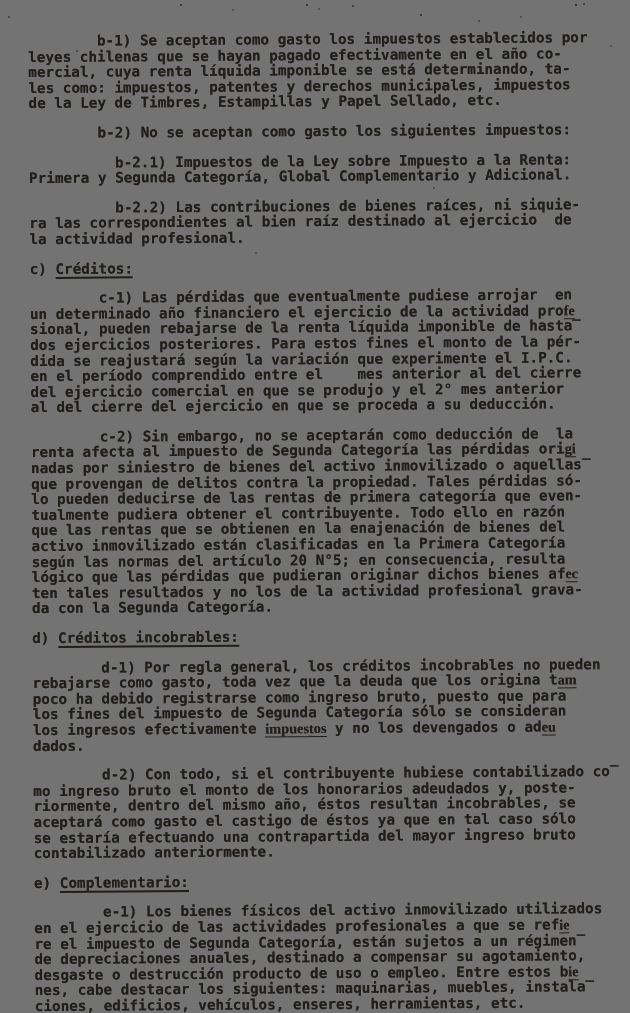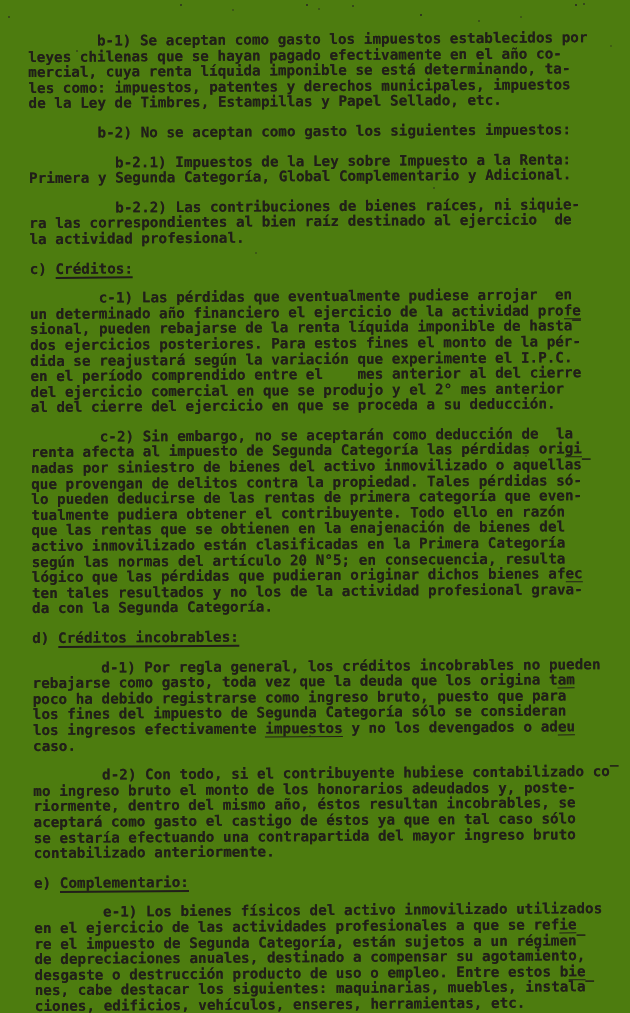--- a/index.html
+++ b/index.html
@@ -17,21 +17,21 @@
     font-size:14.3px;
     line-height:15.6px;
     text-shadow:0 0 .5px rgba(30,27,23,.65);
     transform:rotate(-0.4deg);
     transform-origin:100% 0;
   }
   .line{white-space:pre;}
   .block{margin:0 0 14px 0;}
   .heading{white-space:pre;}
   .hu{border-bottom:2px solid currentColor;}
-  .u{border-bottom:1.6px solid currentColor;}
+  .u{border-bottom:1.6px solid currentColor;font-family:Liberation Serif, serif;}
   
   .noise{
     position:absolute;left:0;top:0;width:2px;height:2px;background:transparent;
     box-shadow:
       8px 16px 0 0 rgba(40,38,35,.55),
       76px 50px 0 0 rgba(40,38,35,.5),
       180px 4px 0 0 rgba(40,38,35,.7),
       232px 9px 0 0 rgba(40,38,35,.4),
       306px 4px 0 0 rgba(40,38,35,.75),
       318px 8px 0 0 rgba(40,38,35,.45),
@@ -48,21 +48,21 @@
       433px 187px 0 0 rgba(40,38,35,.45),
       255px 252px 0 0 rgba(40,38,35,.4),
       525px 455px 0 0 rgba(40,38,35,.4),
       58px 333px 0 0 rgba(40,38,35,.35),
       995px 2px 0 0 rgba(40,38,35,0);
   }
 </style>
 </head>
 <body>
 
-<div class="page" style="background: #4d7c0f;">
+<div class="page" style="background: #737373;">
   <div class="noise"></div>
   <div class="doc" style="color: rgb(33, 30, 26);">
       <div class="block para">
         <div class="line"><span class="">        b-1) Se aceptan como gasto los impuestos establecidos por</span></div>
         <div class="line"><span class="">leyes chilenas que se hayan pagado efectivamente en el año co-</span></div>
         <div class="line"><span class="">mercial, cuya renta líquida imponible se está determinando, ta-</span></div>
         <div class="line"><span class="">les como: impuestos, patentes y derechos municipales, impuestos</span></div>
         <div class="line"><span class="">de la Ley de Timbres, Estampillas y Papel Sellado, etc.</span></div>
       </div>
       <div class="block para">
@@ -102,21 +102,21 @@
         <div class="line"><span class="">ten tales resultados y no los de la actividad profesional grava-</span></div>
         <div class="line"><span class="">da con la Segunda Categoría.</span></div>
       </div>
       <div class="block heading"><span>d) </span><span class="hu">Créditos incobrables:</span></div>
       <div class="block para">
         <div class="line"><span class="">        d-1) Por regla general, los créditos incobrables no pueden</span></div>
         <div class="line"><span class="">rebajarse como gasto, toda vez que la deuda que los origina t</span><span class="u">am</span></div>
         <div class="line"><span class="">poco ha debido registrarse como ingreso bruto, puesto que para</span></div>
         <div class="line"><span class="">los fines del impuesto de Segunda Categoría sólo se consideran</span></div>
         <div class="line"><span class="">los ingresos efectivamente </span><span class="u">impuestos</span><span class=""> y no los devengados o ad</span><span class="u">eu</span></div>
-        <div class="line"><span class="">caso.</span></div>
+        <div class="line"><span class="">dados.</span></div>
       </div>
       <div class="block para">
         <div class="line"><span class="">        d-2) Con todo, si el contribuyente hubiese contabilizado co‾</span></div>
         <div class="line"><span class="">mo ingreso bruto el monto de los honorarios adeudados y, poste-</span></div>
         <div class="line"><span class="">riormente, dentro del mismo año, éstos resultan incobrables, se</span></div>
         <div class="line"><span class="">aceptará como gasto el castigo de éstos ya que en tal caso sólo</span></div>
         <div class="line"><span class="">se estaría efectuando una contrapartida del mayor ingreso bruto</span></div>
         <div class="line"><span class="">contabilizado anteriormente.</span></div>
       </div>
       <div class="block heading"><span>e) </span><span class="hu">Complementario:</span></div>

